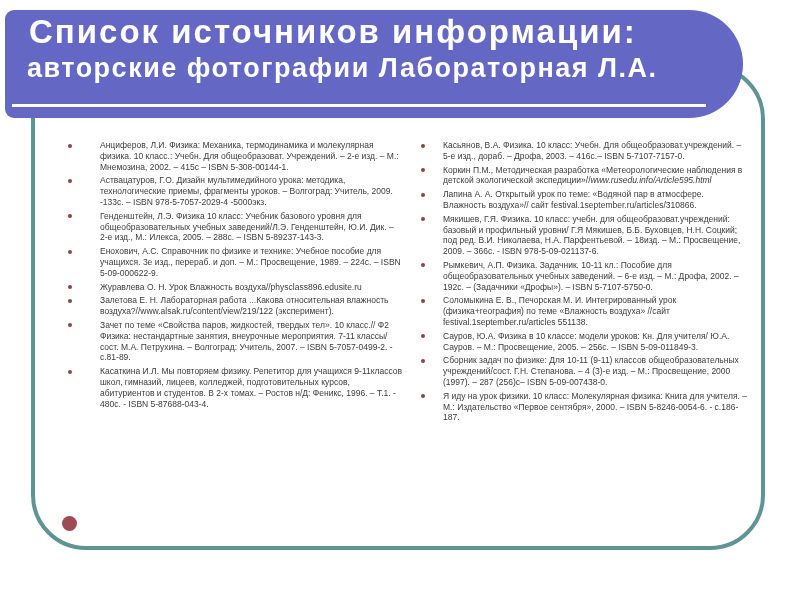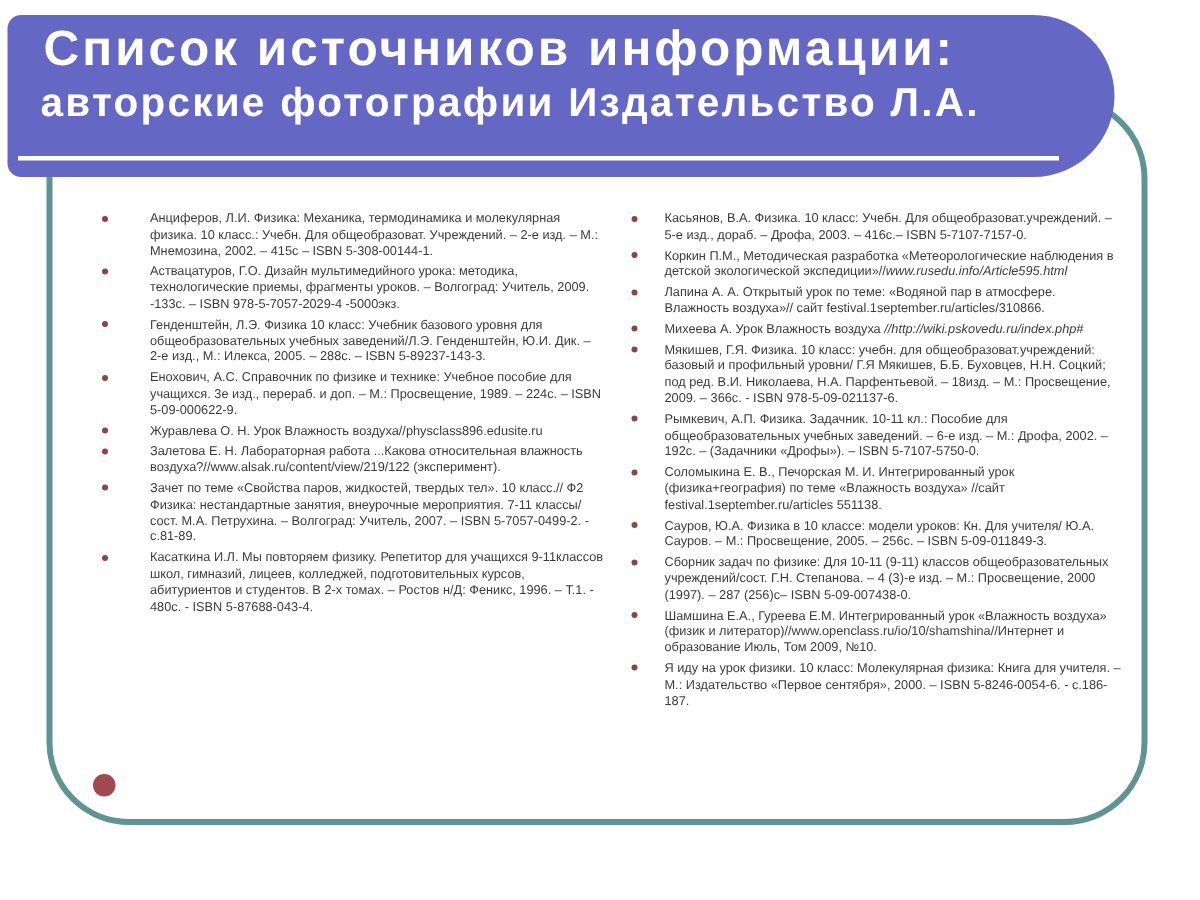--- a/index.html
+++ b/index.html
@@ -38,21 +38,21 @@
   .entry-text{display:block;}
   .entry-text i{}
 </style>
 </head>
 <body>
 
 <div class="slide">
   <div class="frame"></div>
   <div class="banner"></div>
   <div class="title1">Список источников информации:</div>
-  <div class="title2">авторские фотографии Издательство Л.А.</div>
+  <div class="title2">авторские фотографии Лабораторная Л.А.</div>
   <div class="sep"></div>
   <div class="accent-circle"></div>
   <div class="col col-left">
       <div class="entry">
         <span class="bullet"></span>
         <span class="entry-text">Анциферов, Л.И. Физика: Механика, термодинамика и молекулярная физика. 10 класс.: Учебн. Для общеобразоват. Учреждений. – 2-е изд. – М.: Мнемозина, 2002. – 415с – ISBN 5-308-00144-1.</span>
       </div>
       <div class="entry">
         <span class="bullet"></span>
         <span class="entry-text">Аствацатуров, Г.О. Дизайн мультимедийного урока: методика, технологические приемы, фрагменты уроков. – Волгоград: Учитель, 2009. -133с. – ISBN 978-5-7057-2029-4 -5000экз.</span>
@@ -90,44 +90,36 @@
       <div class="entry">
         <span class="bullet"></span>
         <span class="entry-text">Коркин П.М., Методическая разработка «Метеорологические наблюдения в детской экологической экспедиции»//<i>www.rusedu.info/Article595.html</i></span>
       </div>
       <div class="entry">
         <span class="bullet"></span>
         <span class="entry-text">Лапина А. А. Открытый урок по теме: «Водяной пар в атмосфере. Влажность воздуха»// сайт festival.1september.ru/articles/310866.</span>
       </div>
       <div class="entry">
         <span class="bullet"></span>
-        <span class="entry-text">Михеева А. Урок Влажность воздуха <i>//http://wiki.pskovedu.ru/index.php#</i></span>
-      </div>
-      <div class="entry">
-        <span class="bullet"></span>
         <span class="entry-text">Мякишев, Г.Я. Физика. 10 класс: учебн. для общеобразоват.учреждений: базовый и профильный уровни/ Г.Я Мякишев, Б.Б. Буховцев, Н.Н. Соцкий; под ред. В.И. Николаева, Н.А. Парфентьевой. – 18изд. – М.: Просвещение, 2009. – 366с. - ISBN 978-5-09-021137-6.</span>
       </div>
       <div class="entry">
         <span class="bullet"></span>
         <span class="entry-text">Рымкевич, А.П. Физика. Задачник. 10-11 кл.: Пособие для общеобразовательных учебных заведений. – 6-е изд. – М.: Дрофа, 2002. – 192с. – (Задачники «Дрофы»). – ISBN 5-7107-5750-0.</span>
       </div>
       <div class="entry">
         <span class="bullet"></span>
         <span class="entry-text">Соломыкина Е. В., Печорская М. И. Интегрированный урок (физика+география) по теме «Влажность воздуха» //сайт festival.1september.ru/articles 551138.</span>
       </div>
       <div class="entry">
         <span class="bullet"></span>
         <span class="entry-text">Сауров, Ю.А. Физика в 10 классе: модели уроков: Кн. Для учителя/ Ю.А. Сауров. – М.: Просвещение, 2005. – 256с. – ISBN 5-09-011849-3.</span>
       </div>
       <div class="entry">
         <span class="bullet"></span>
         <span class="entry-text">Сборник задач по физике: Для 10-11 (9-11) классов общеобразовательных учреждений/сост. Г.Н. Степанова. – 4 (3)-е изд. – М.: Просвещение, 2000 (1997). – 287 (256)с– ISBN 5-09-007438-0.</span>
       </div>
       <div class="entry">
         <span class="bullet"></span>
-        <span class="entry-text">Шамшина Е.А., Гуреева Е.М. Интегрированный урок «Влажность воздуха» (физик и литератор)//www.openclass.ru/io/10/shamshina//Интернет и образование Июль, Том 2009, №10.</span>
-      </div>
-      <div class="entry">
-        <span class="bullet"></span>
         <span class="entry-text">Я иду на урок физики. 10 класс: Молекулярная физика: Книга для учителя. – М.: Издательство «Первое сентября», 2000. – ISBN 5-8246-0054-6. - с.186-187.</span>
       </div>
     </div>
 </div>
 
 </body></html>

